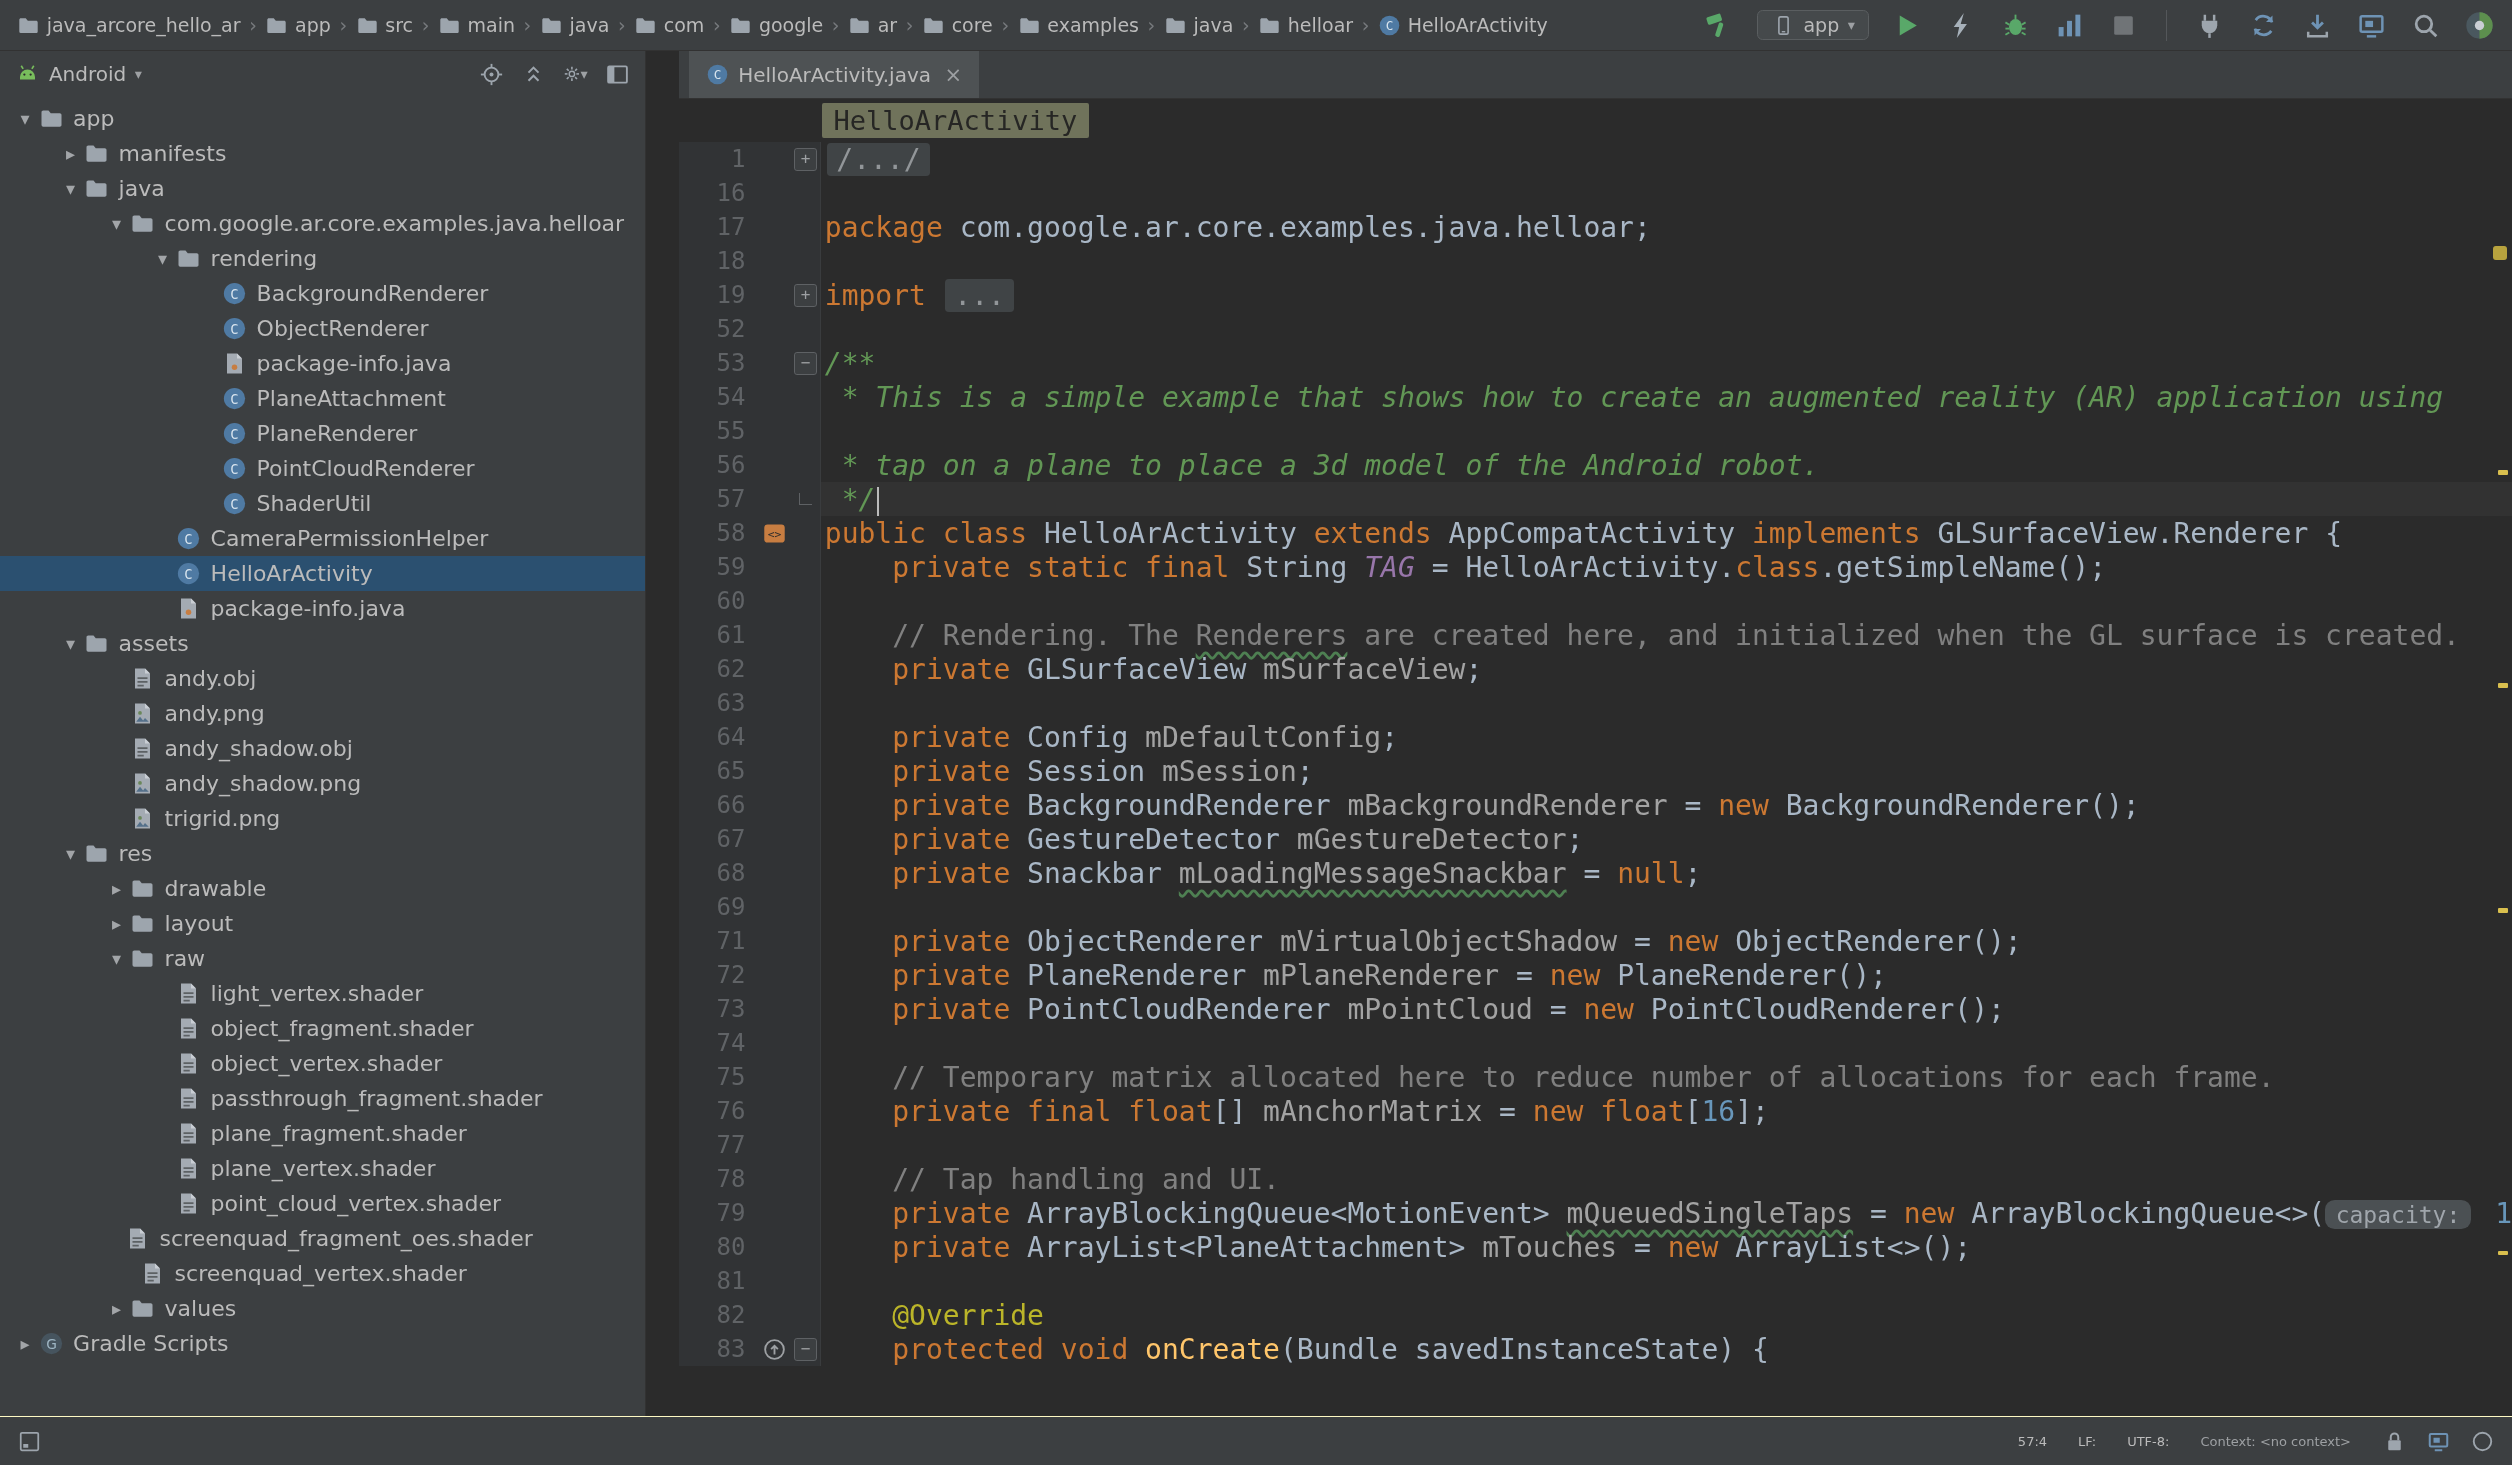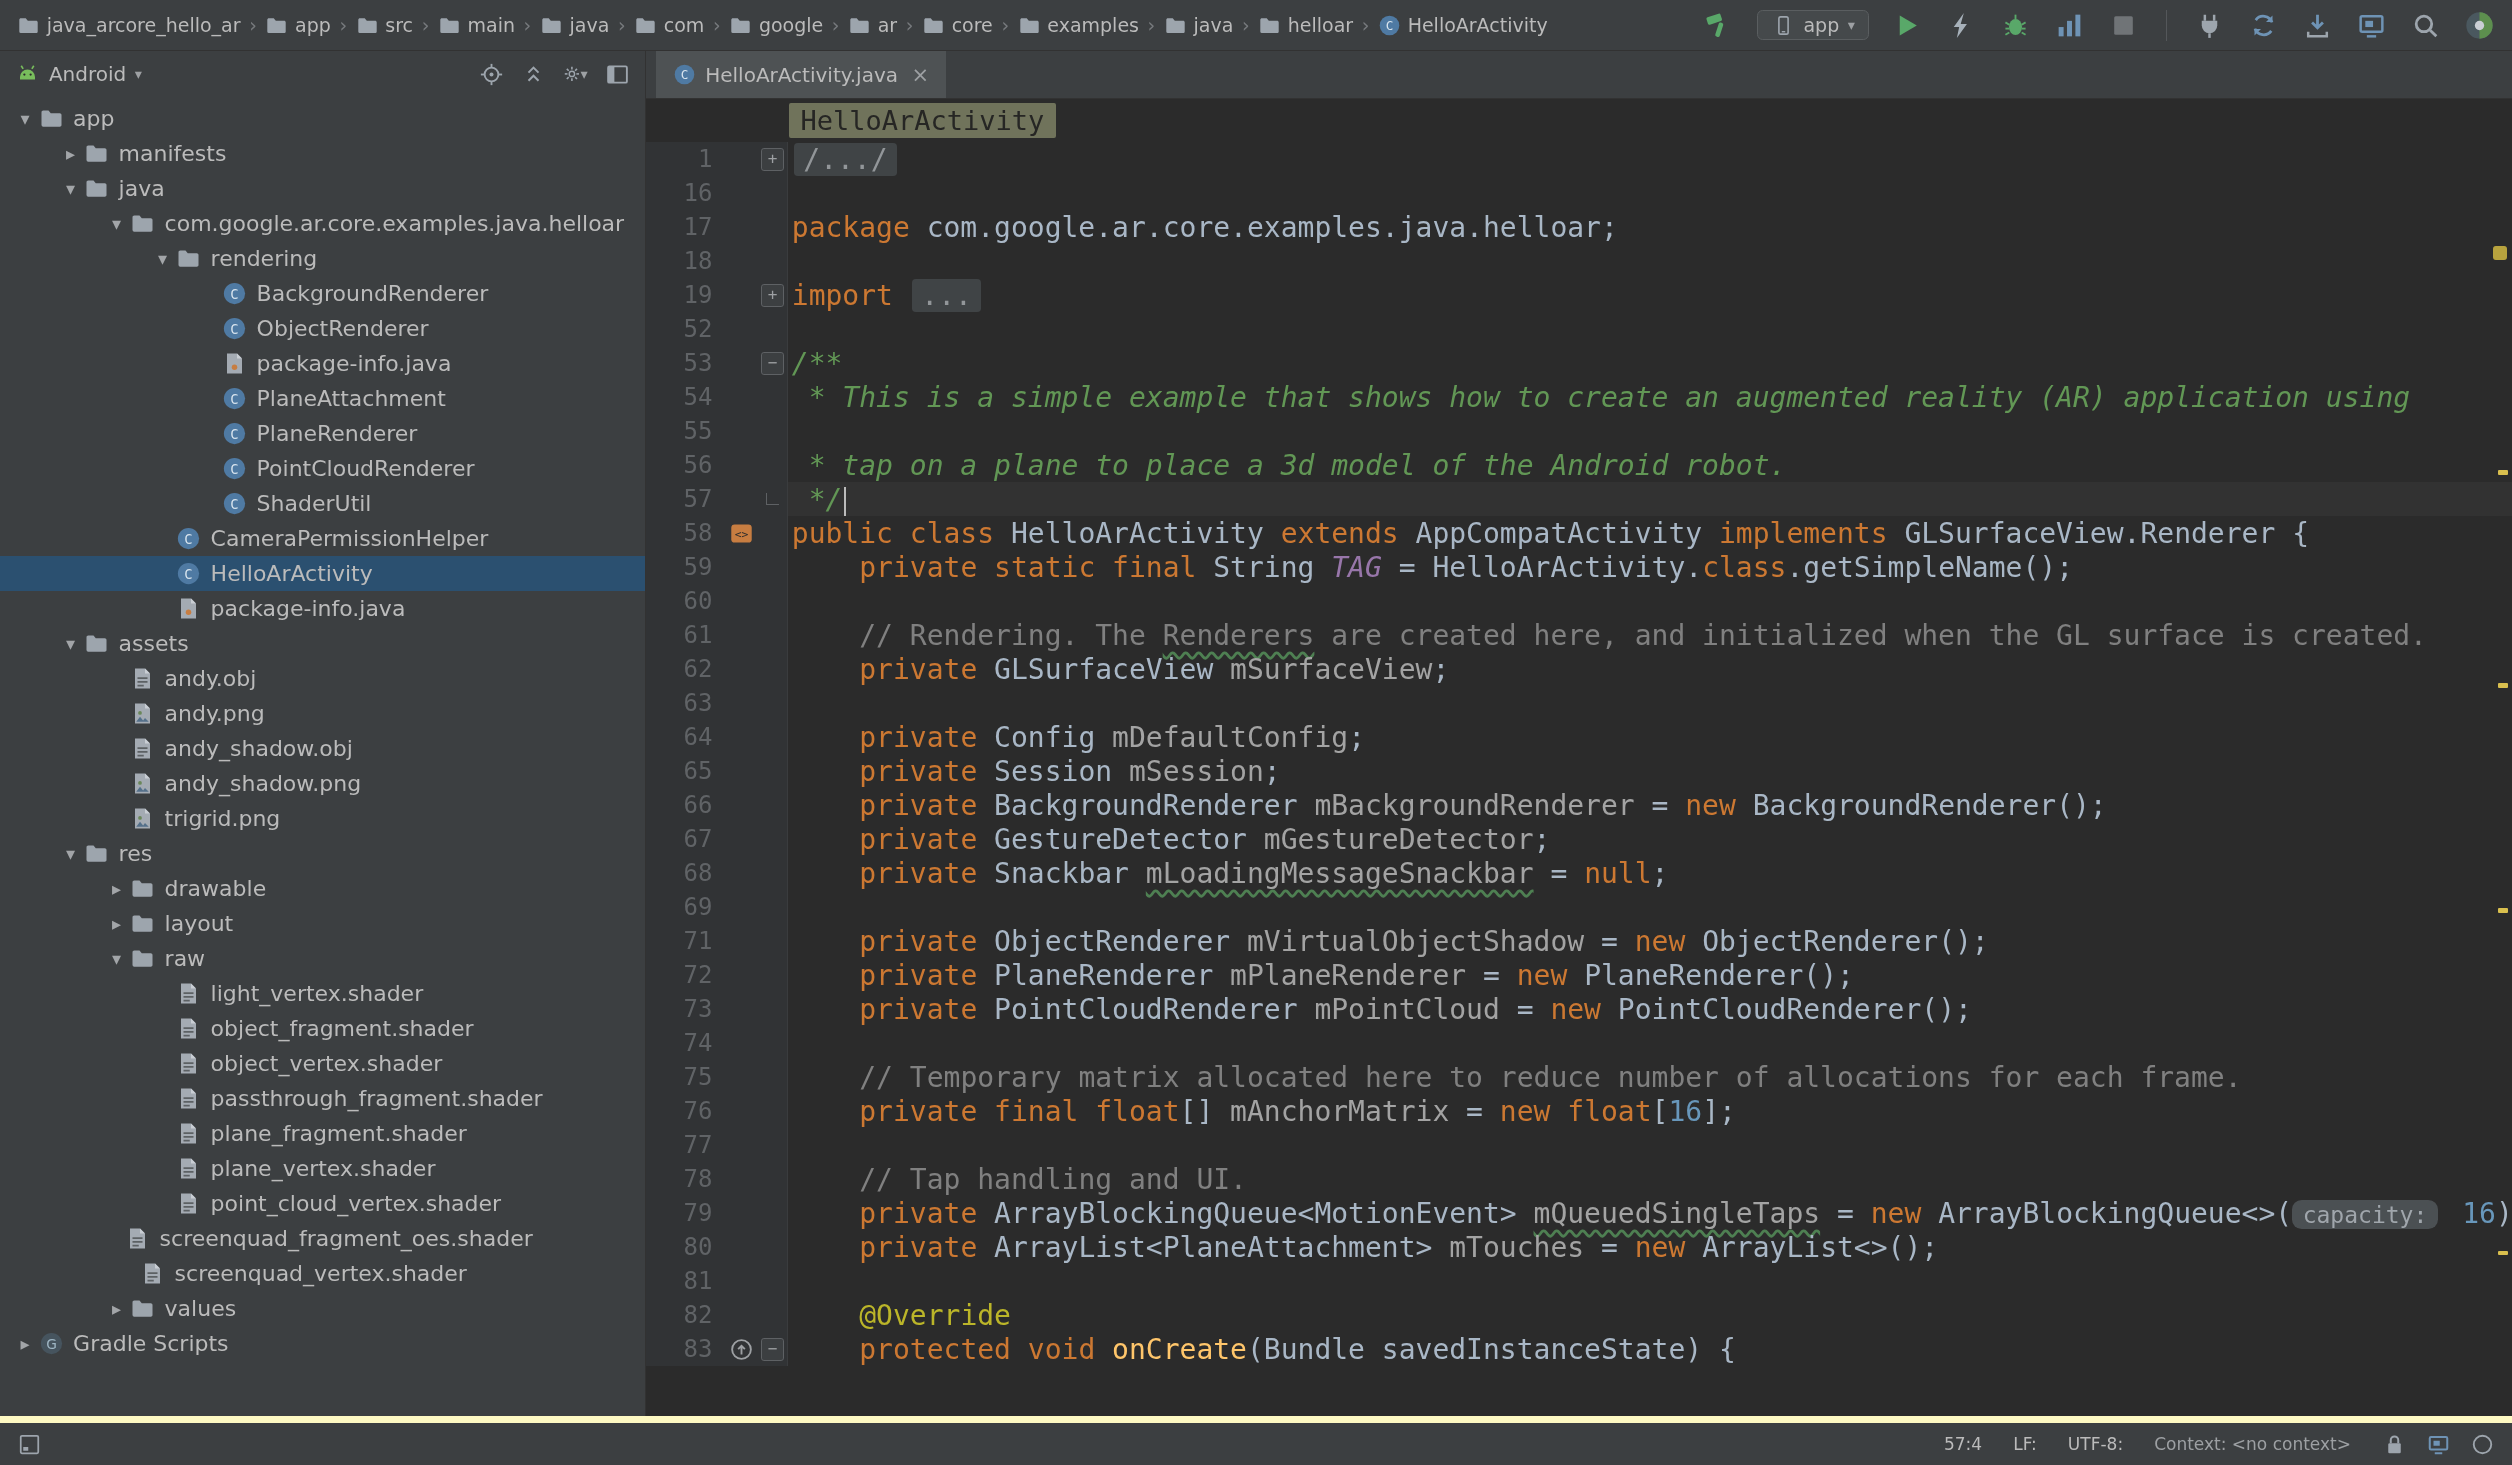--- a/index.html
+++ b/index.html
@@ -13,21 +13,21 @@
   .crumb .ci{width:23px;height:23px;display:inline-flex;}
   .sep{color:#76797c;font-size:19px;padding:0 1px;}
   .toolbar{display:flex;align-items:center;gap:23px;flex:0 0 auto;}
   .tbicon{width:31px;height:31px;display:inline-flex;align-items:center;justify-content:center;}
   .tbspacer{width:1px;height:31px;background:#54575a;margin:0 3.8px;}
   .runconfig{display:flex;align-items:center;gap:8.6px;background:#45494b;border:1px solid #5a5e60;border-radius:5.7px;padding:2.9px 13.4px;color:#bbbbbb;font-size:19px;}
   .runconfig .ci{width:23px;height:23px;display:inline-flex;}
   .dcaret{color:#9da0a3;font-size:14.3px;}
 
   
-  .main{flex:1;display:flex;min-height:0;}
+  .main{flex:1;display:flex;min-height:0;gap:33px;}
 
   
   .project{width:646px;flex:0 0 646px;background:#3c3f41;border-right:1px solid #323232;display:flex;flex-direction:column;box-sizing:border-box;}
   .project-header{height:46px;flex:0 0 46px;display:flex;align-items:center;justify-content:space-between;padding:0 15.3px;}
   .view-combo{display:flex;align-items:center;gap:8.6px;color:#bbbbbb;font-size:20px;}
   .view-combo .ci{width:25px;height:25px;display:inline-flex;}
   .ph-icons{display:flex;align-items:center;gap:17px;}
   .ph-icons .tbicon{width:25px;height:25px;}
   .tree{flex:1;overflow:hidden;padding-top:3.8px;font-size:22px;color:#bbbbbb;}
   .trow{height:35px;display:flex;align-items:center;cursor:default;box-sizing:border-box;}
@@ -69,21 +69,21 @@
   .tk-hint{background:#4b5053;color:#a0a6ac;border-radius:9.6px;padding:1.9px 10.5px;font-size:23px;margin-right:7.6px;}
   .typo{text-decoration:underline;text-decoration-style:wavy;text-decoration-color:#4e8052;text-underline-offset:6.7px;}
   .caret{display:inline-block;width:1.9px;height:29px;background:#bbbbbb;vertical-align:text-bottom;margin-left:1.9px;}
 
   
   .stripe{position:absolute;top:92px;right:0;bottom:0;width:19px;}
   .stripe-ind{position:absolute;top:11.5px;right:4.8px;width:14.3px;height:14.3px;border-radius:2.9px;background:#b8a33e;}
   .smark{position:absolute;right:3.8px;width:10.5px;height:4.8px;background:#d9bf4e;border-radius:1px;}
 
   
-  .statusbar{height:49px;flex:0 0 49px;background:#3c3f41;border-top:7px solid #fef9c3;display:flex;align-items:center;justify-content:space-between;padding:0 17px;box-sizing:border-box;color:#bbbbbb;font-size:17px;}
+  .statusbar{height:49px;flex:0 0 49px;background:#3c3f41;border-top:1px solid #fef9c3;display:flex;align-items:center;justify-content:space-between;padding:0 17px;box-sizing:border-box;color:#bbbbbb;font-size:13px;}
   .sb-left{display:flex;align-items:center;}
   .sb-right{display:flex;align-items:center;gap:31px;}
   .sb-item{cursor:default;white-space:nowrap;}
   .sb-context{color:#9da0a3;}
   .sbicon{width:25px;height:25px;display:inline-flex;}
 </style>
 </head>
 <body>
 
 <div class="app">

